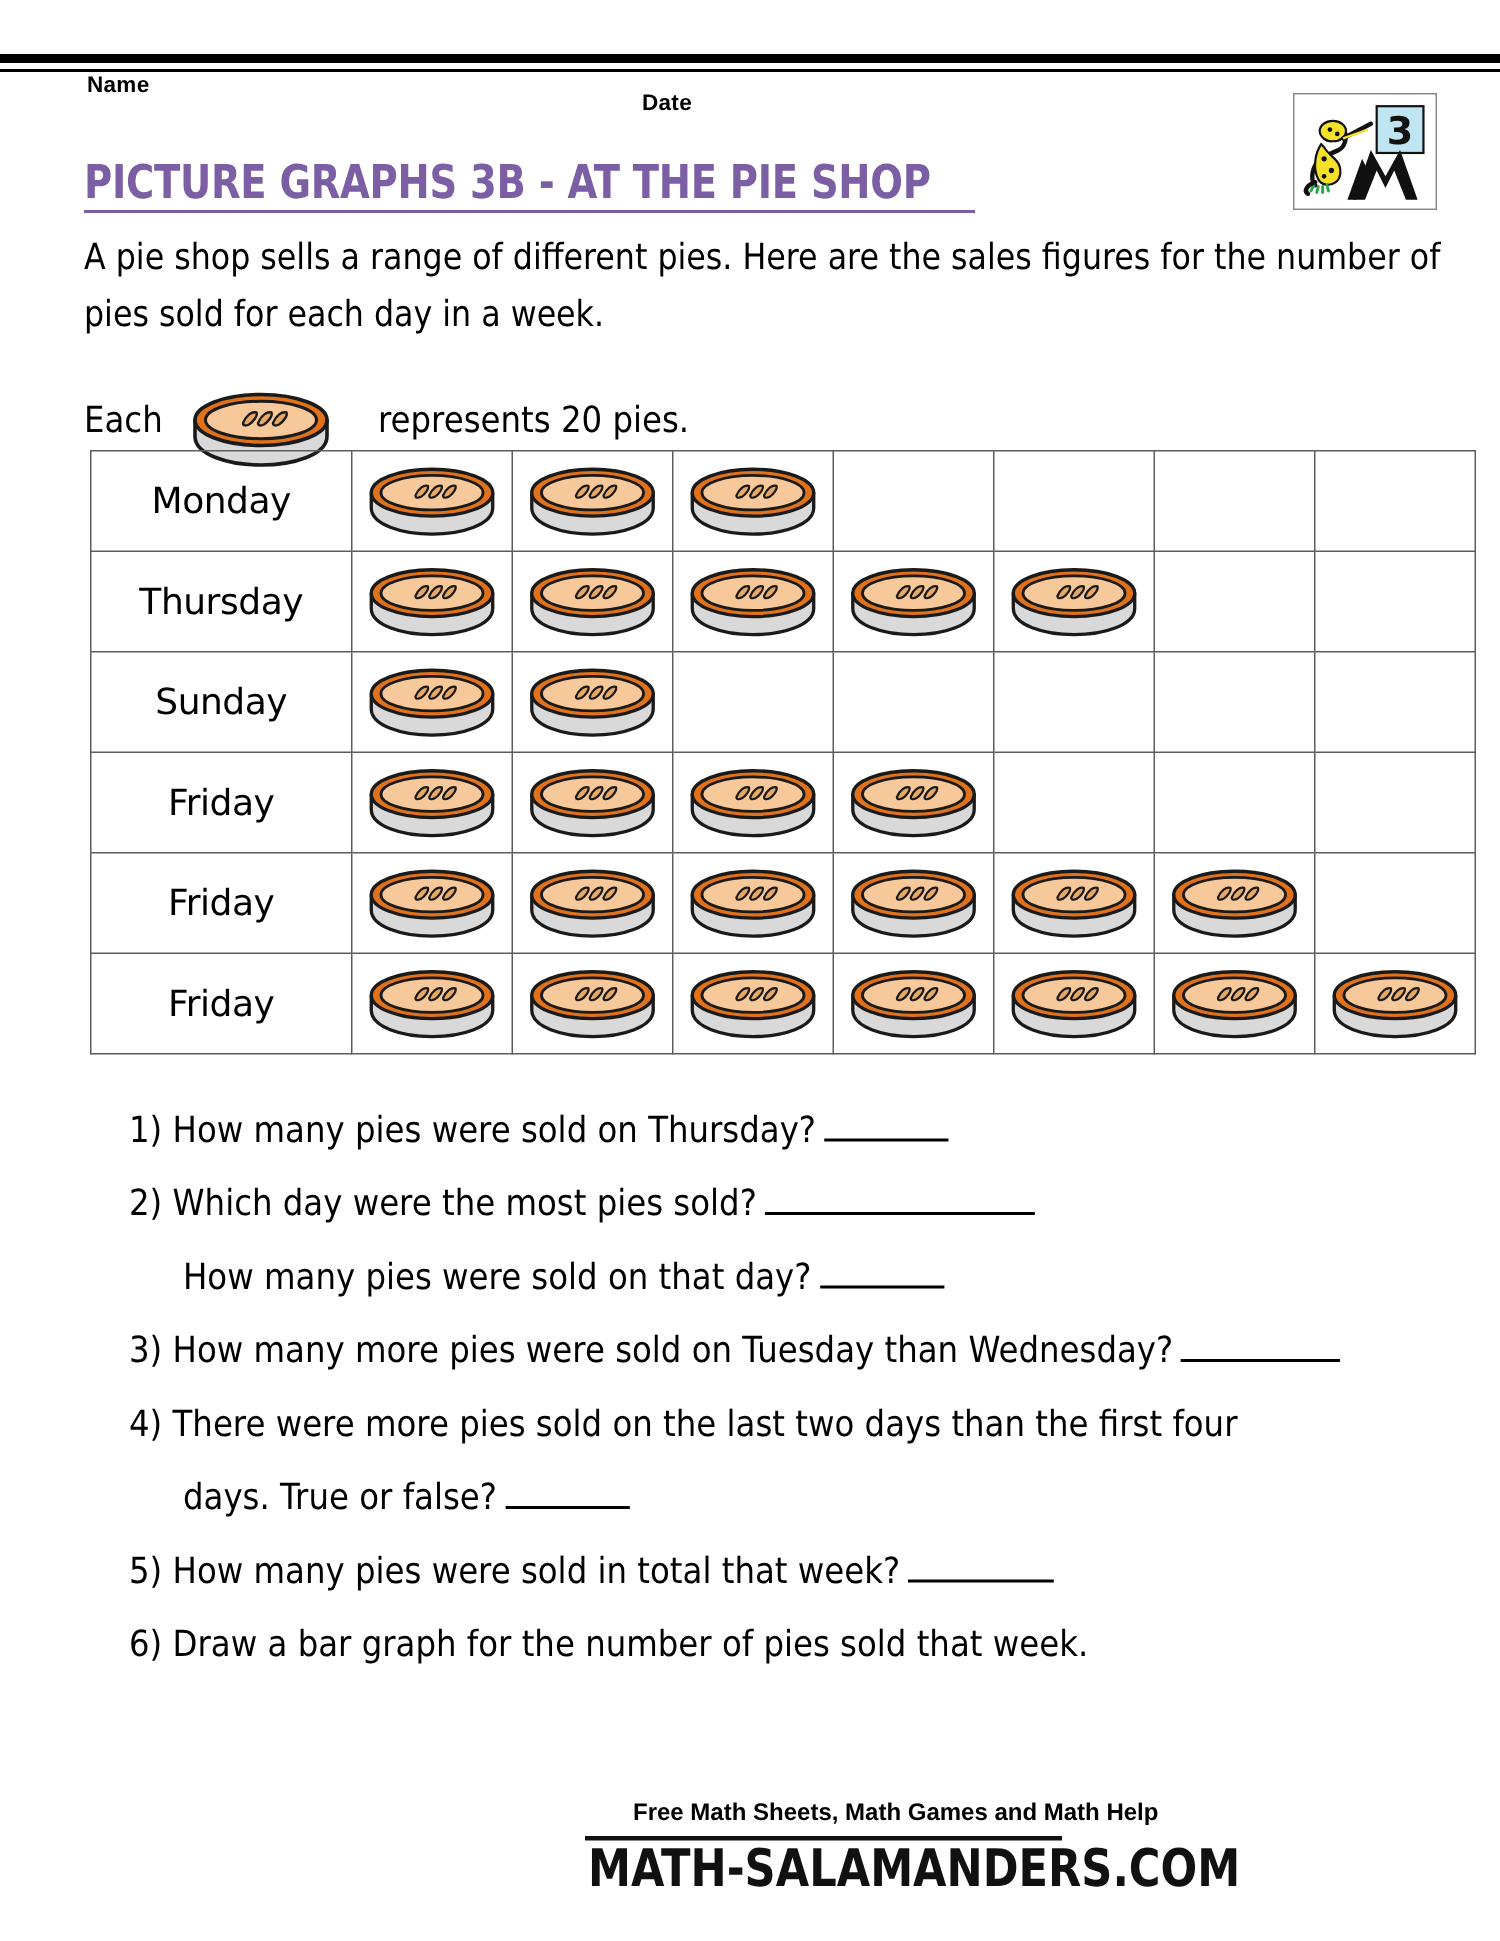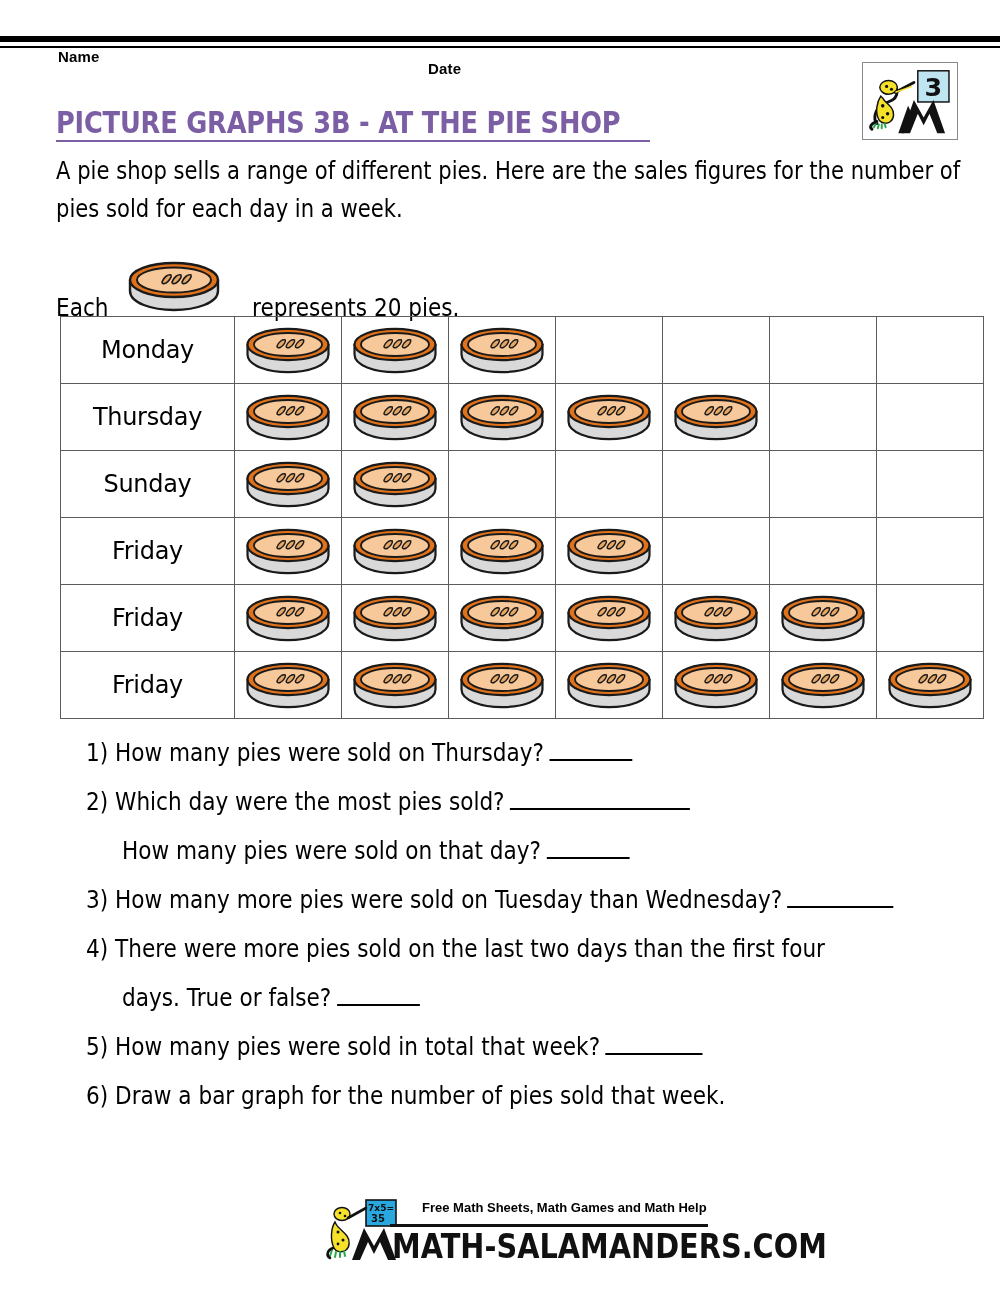--- a/index.html
+++ b/index.html
@@ -104,42 +104,42 @@
     transform-origin: left top;
     width: 1030px;
   }
 
   
   .keyline {
     position: absolute;
     left: 56px;
     top: 266px;
     display: flex;
-    align-items: flex-end;
+    align-items: flex-start;
     font-size: 24px;
     font-family: "DejaVu Sans", sans-serif;
   }
   .keyline .kl-txt { transform: scaleX(0.9); transform-origin: left center; }
   .key-pie-wrap {
     width: 100px;
     height: 56px;
     position: relative;
     margin: 0 28px 0 10px;
     top: -8px;
   }
   .key-rep { margin-left: 0; }
 
   
   .pie-svg { display: block; width: 100%; height: 100%; }
 
   
   .graph-table {
     position: absolute;
     left: 60px;
-    top: 316px;
+    top: 300px;
     width: 914px;
     border-collapse: collapse;
     table-layout: fixed;
     border-radius: 10px;
   }
   .graph-table td {
     border: 1px solid #5c5c5c;
     height: 66px;
     padding: 0;
     vertical-align: middle;
@@ -197,21 +197,21 @@
     position: absolute;
     left: 322px;
     top: 1196px;
     width: 400px;
     height: 70px;
   }
   .footer-tag {
     position: absolute;
     left: 100px;
     top: 4px;
-    font-size: 13px;
+    font-size: 16px;
     font-weight: bold;
     white-space: nowrap;
     font-family: "Liberation Sans", sans-serif;
   }
   .footer-rule {
     position: absolute;
     left: 68px;
     top: 28px;
     width: 318px;
     height: 3px;
@@ -722,37 +722,16 @@
     <div class="q"><span>2) </span><span>Which day were the most pies sold?</span><span class="blank b-lg"></span></div>
     <div class="q q-indent"><span>How many pies were sold on that day?</span><span class="blank b-sm"></span></div>
     <div class="q"><span>3) </span><span>How many more pies were sold on Tuesday than Wednesday?</span><span class="blank b-xl"></span></div>
     <div class="q"><span>4) </span><span>There were more pies sold on the last two days than the first four</span></div>
     <div class="q q-indent"><span>days. True or false?</span><span class="blank b-sm"></span></div>
     <div class="q"><span>5) </span><span>How many pies were sold in total that week?</span><span class="blank b-md"></span></div>
     <div class="q"><span>6) </span><span>Draw a bar graph for the number of pies sold that week.</span></div>
   </div>
 
 <div class="footer">
-  <div class="footer-logo">
-    <svg viewBox="0 0 92 68" class="pie-svg">
-
-      <rect x="44" y="4" width="30" height="26" fill="#29a8e0" stroke="#111" stroke-width="1.6"></rect>
-      <text x="59" y="15" font-family="DejaVu Sans, sans-serif" font-size="9" font-weight="bold" fill="#111" text-anchor="middle">7x5=</text>
-      <text x="56" y="26" font-family="DejaVu Sans, sans-serif" font-size="10" font-weight="bold" fill="#111" text-anchor="middle">35</text>
-
-      <path d="M30 64 L42 32 L52 50 L62 32 L74 64 L66 64 L58 46 L52 58 L46 46 L38 64 Z" fill="#111"></path>
-
-      <ellipse cx="20" cy="18" rx="8" ry="6.5" fill="#f5e12a" stroke="#111" stroke-width="1.4"></ellipse>
-      <path d="M13 26 C9 32 8 44 12 52 C14 56 20 57 24 54 C28 51 28 44 25 40 C22 36 16 32 14 28 Z" fill="#f5e12a" stroke="#111" stroke-width="1.4"></path>
-      <path d="M26 22 L44 12" stroke="#111" stroke-width="2.6" stroke-linecap="round"></path>
-      <circle cx="18" cy="17" r="1.3" fill="#111"></circle>
-      <circle cx="23" cy="20" r="1.3" fill="#111"></circle>
-      <circle cx="16" cy="36" r="1.5" fill="#111"></circle>
-      <circle cx="21" cy="44" r="1.5" fill="#111"></circle>
-      <circle cx="16" cy="48" r="1.4" fill="#111"></circle>
-      <path d="M10 54 L8 60 M14 56 L13 61 M18 56 L18 61 M22 55 L23 60" stroke="#2aa64a" stroke-width="2" stroke-linecap="round"></path>
-      <path d="M11 52 C5 54 4 60 8 62" fill="none" stroke="#111" stroke-width="2.6" stroke-linecap="round"></path>
-    </svg>
-  </div>
   <div class="footer-tag">Free Math Sheets, Math Games and Math Help</div>
   <div class="footer-rule"></div>
   <div class="footer-domain">MATH-SALAMANDERS.COM</div>
 </div>
 
 </body></html>

